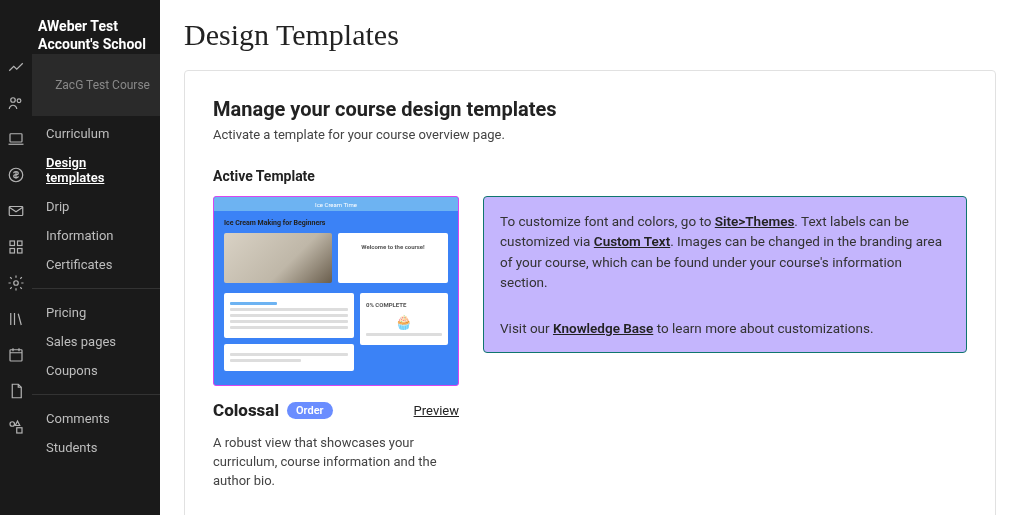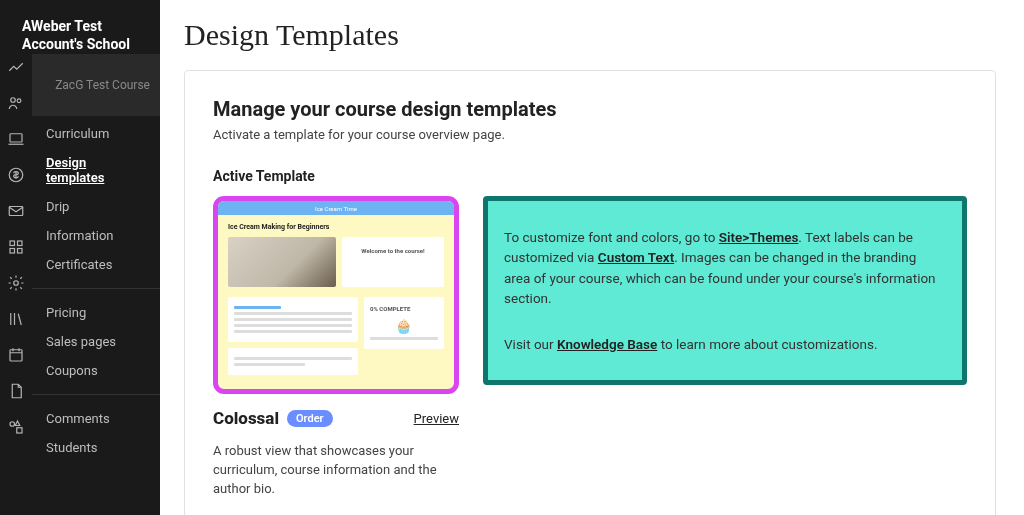--- a/index.html
+++ b/index.html
@@ -48,21 +48,21 @@
     display:flex;
     flex-direction:column;
   }
   .school-title {
     padding: 10px 12px 12px 14px;
     font-weight: 700;
     font-size: 14px;
     line-height: 1.25;
     color: #fff;
     position:absolute;
-    left:8px;
+    left:24px;
     top:8px;
     width:150px;
   }
   
   .sidebar-wrap { position: relative; }
 
   .course-box {
     margin-top: 54px;
     background: #2a2a2a;
     color: #888;
@@ -125,23 +125,23 @@
   }
   .row {
     display:flex;
     gap:24px;
     align-items:flex-start;
   }
 
   
   .tpl-preview {
     width: 246px;
-    border:5px solid #d946ef;
-    border-radius:11px;
-    background:#fef9c3;
+    border:1px solid #d946ef;
+    border-radius:3px;
+    background:#3b82f6;
     overflow:hidden;
     font-size: 6px;
     color:#555;
   }
   .tpl-topbar {
     background:#6db3f2;
     height:14px;
     display:flex;
     justify-content:center;
     align-items:center;
@@ -177,24 +177,24 @@
   }
   .tpl-line { height:3px; background:#ddd; margin:3px 0; border-radius:1px;}
   .tpl-blueline { height:3px; background:#6db3f2; margin:3px 0; border-radius:1px; width:40%;}
   .tpl-right { flex:1; }
   .tpl-right .stat { font-weight:700; font-size:6px; margin:2px 0 6px;}
   .tpl-emoji { font-size:14px; display:block; text-align:center;}
 
   
   .infobox {
     flex:1;
-    background:#5eead4;
-    border:5px solid #0f766e;
+    background:#c4b5fd;
+    border:1px solid #0f766e;
     border-radius:4px;
-    padding:26px 16px;
+    padding:14px 16px;
     font-size:13.5px;
     color:#333;
     line-height:1.5;
   }
   .infobox a { color:#222; font-weight:600; text-decoration:underline; }
 
   
   .tpl-meta { margin-top:14px; width:246px; }
   .tpl-meta-head {
     display:flex;

